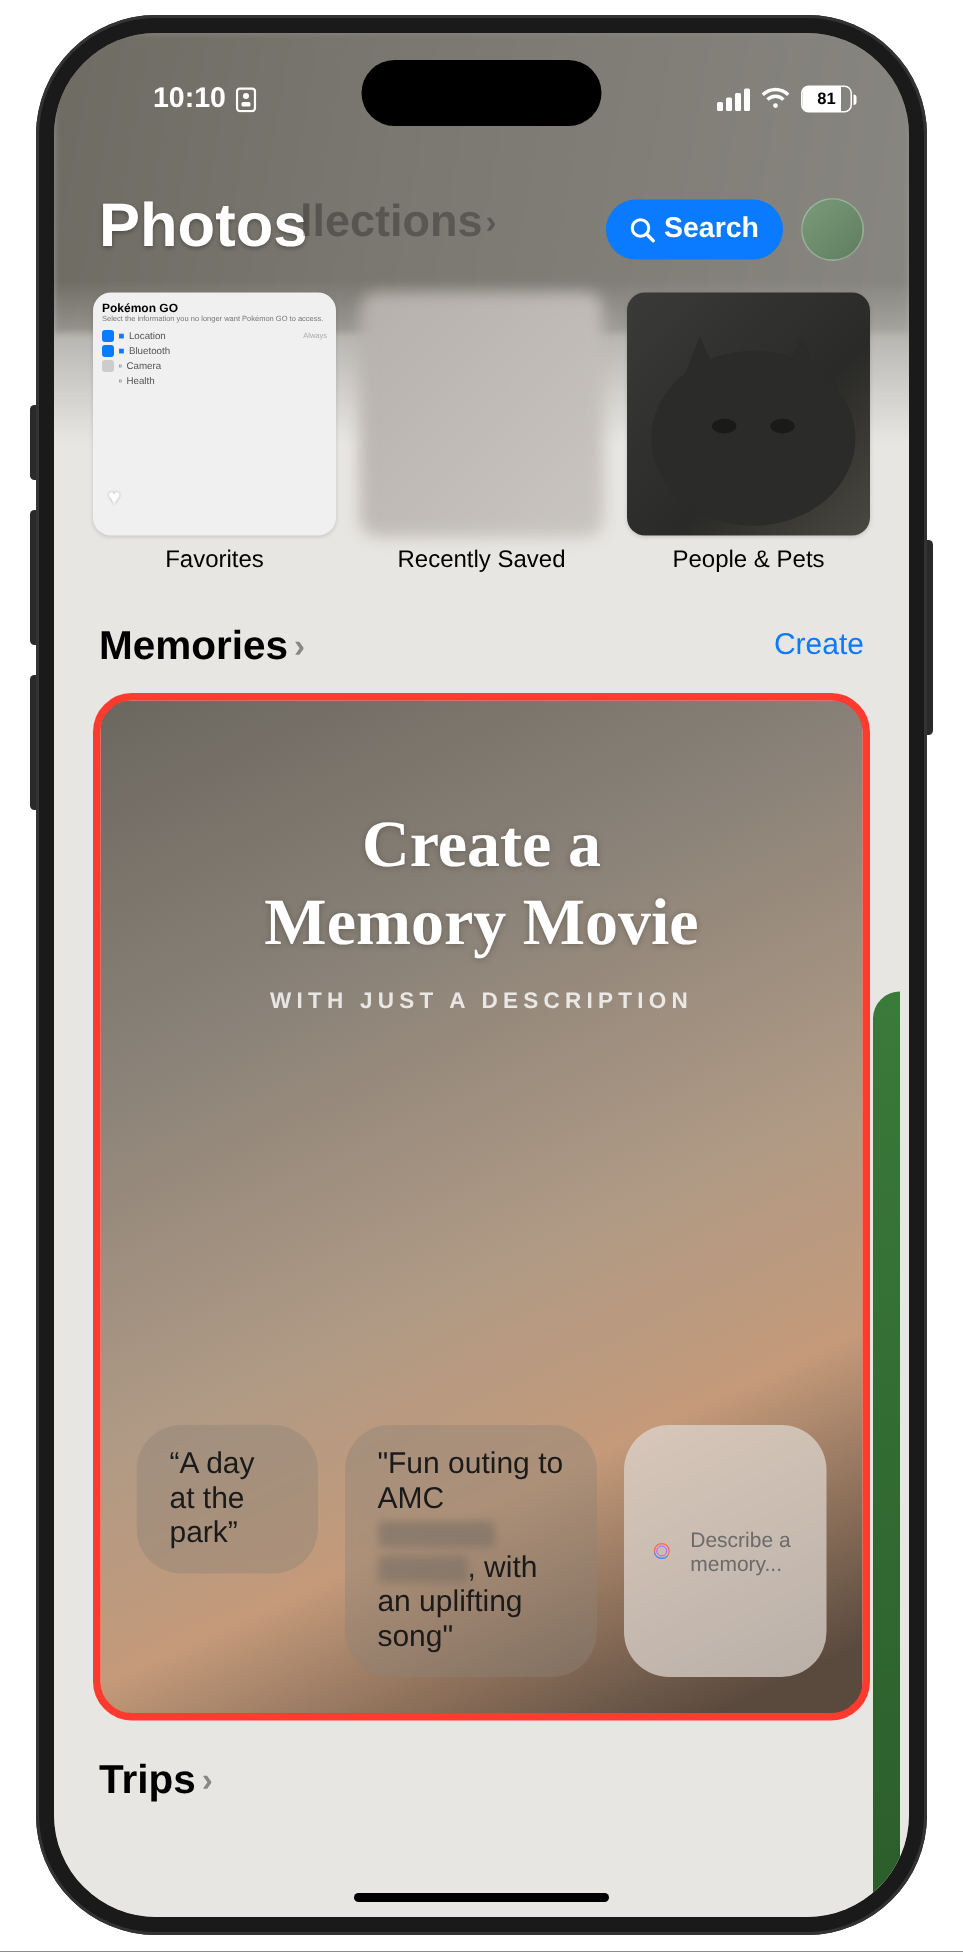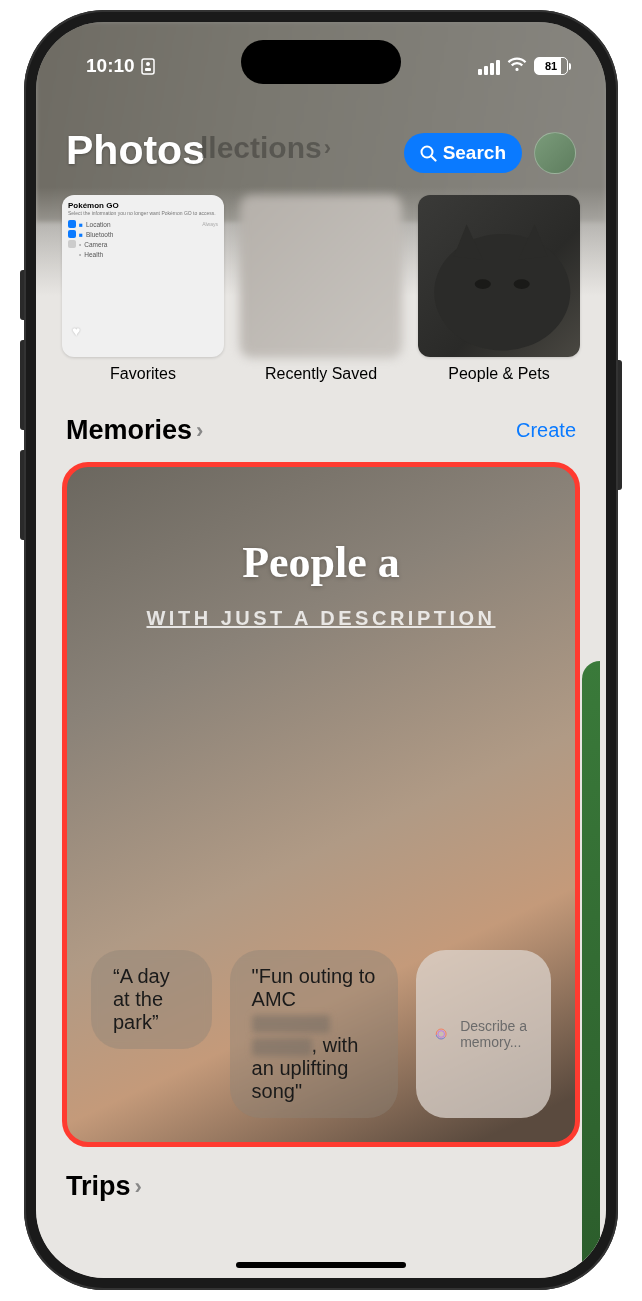--- a/index.html
+++ b/index.html
@@ -67,22 +67,22 @@
     left: 0; right: 0;
     height: 44px;
     display: flex;
     justify-content: space-between;
     align-items: center;
     padding: 0 38px 0 50px;
     z-index: 40;
     color: #fff;
     font-weight: 600;
   }
-  .status-left { display: flex; align-items: center; gap: 6px; font-size: 19px; }
-  .status-right { display: flex; gap: 7px; }
+  .status-left { display: flex; align-items: center; gap: 6px; font-size: 19px; margin-left: 16px; }
+  .status-right { display: flex; align-items: center; gap: 7px; }
   .sig-bars { display: inline-flex; align-items: flex-end; gap: 2px; }
   .sig-bars span { width: 4px; background: #fff; border-radius: 1px; }
   .sig-bars span:nth-child(1){height:6px}
   .sig-bars span:nth-child(2){height:9px}
   .sig-bars span:nth-child(3){height:12px}
   .sig-bars span:nth-child(4){height:15px}
   .wifi-icon { width: 20px; height: 16px; }
   .battery {
     width: 34px; height: 18px;
     border: 1.5px solid #fff;
@@ -181,23 +181,22 @@
     border-radius: 20px 0 0 20px;
   }
   .mm-title {
     font-family: Georgia, 'Times New Roman', serif;
     color: #fff; font-size: 44px; font-weight: 700; text-align: center;
     line-height: 1.18; margin-bottom: 18px;
     text-shadow: 0 1px 4px rgba(0,0,0,0.25);
   }
   .mm-sub {
     text-align: center; color: rgba(255,255,255,0.8);
-    font-size: 20px; letter-spacing: 3.5px; font-weight: 600;
+    font-size: 15px; letter-spacing: 3.5px; font-weight: 600;
     text-transform: uppercase;
-    text-decoration: underline;
   }
   .suggestions {
     position: absolute; bottom: 24px; left: 24px; right: 24px;
     display: flex; flex-direction: row; gap: 18px;
   }
   .sug-pill {
     background: rgba(140,130,120,0.42);
     border-radius: 30px;
     padding: 15px 22px;
     font-size: 20px; color: #1a1a1a;
@@ -342,21 +341,22 @@
           <span>Memories</span>
           <span class="chev">›</span>
         </div>
         <span class="create-link">Create</span>
       </div>
 
       <div class="memory-peek"></div>
 
       <div class="memory-card">
         <div class="mm-title">
-          <span>People a</span><br>
+          <span>Create a</span><br>
+          <span>Memory Movie</span>
         </div>
         <div class="mm-sub">With just a description</div>
 
         <div class="suggestions">
           <div class="sug-pill">“A day at the park”</div>
           <div class="sug-pill wide">
             <span>"Fun outing to AMC </span><span class="redact"></span><br>
             <span class="redact" style="width:60px"></span><span>, with an uplifting song"</span>
           </div>
           <div class="input-pill">

